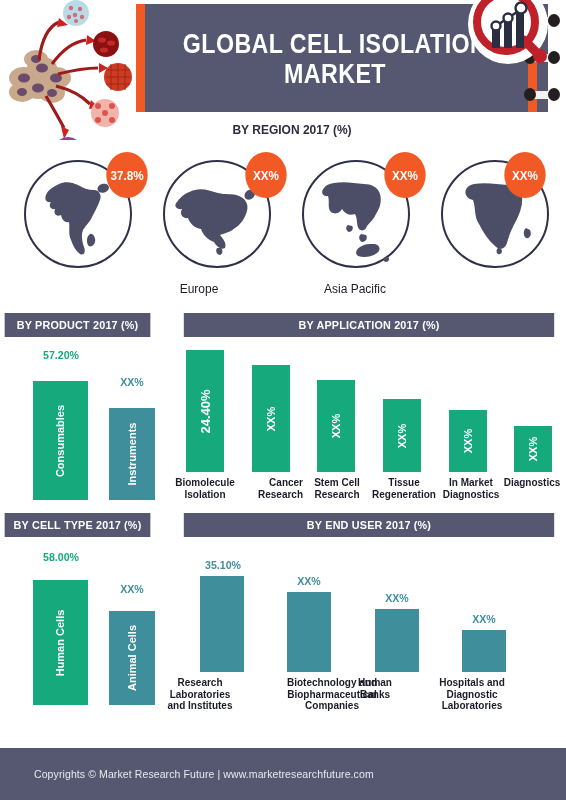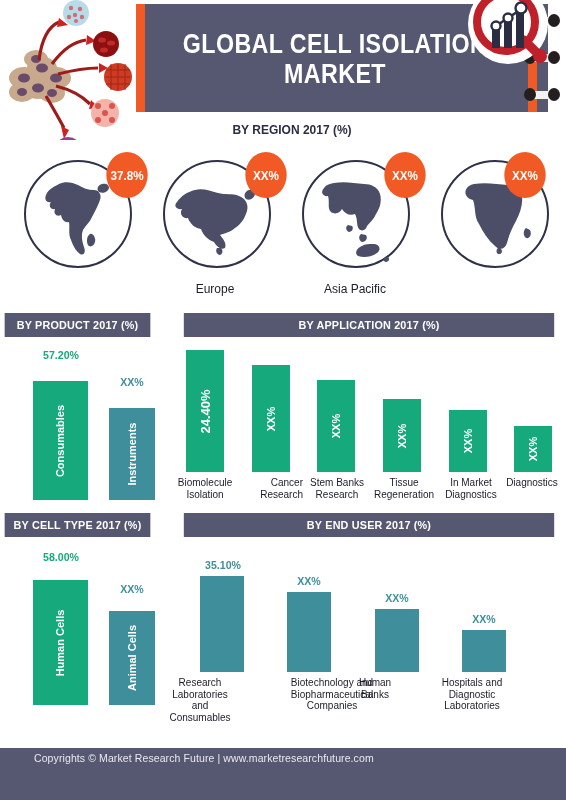--- a/index.html
+++ b/index.html
@@ -89,31 +89,31 @@
   }
   .bar-inner-label{
     color:#fff; font-weight:bold; font-size:11px; white-space:nowrap;
     transform: rotate(-90deg);
   }
   .val{
     position:absolute; text-align:center; font-weight:bold; font-size:11.5px;
     white-space:nowrap; transform: scaleX(0.92); transform-origin:center;
   }
   .cat{
-    position:absolute; text-align:center; font-size:10px; font-weight:normal;
+    position:absolute; text-align:center; font-size:10px; font-weight:bold;
     color:#1b1c2a; line-height:1.15;
   }
 
   
   .footer{
     position:absolute; left:0; bottom:0; width:566px; height:52px;
     background:#565872;
   }
   .footer-text{
-    position:absolute; left:34px; top:4px;
+    position:absolute; left:34px; top:20px;
     color:#e9e9ee; font-size:10.5px; letter-spacing:0.1px;
   }
   .logo{ position:absolute; right:16px; top:-18px; width:84px; height:84px; }
 </style>
 </head>
 <body>
 
 <div class="page">
 
   <div class="cells">
@@ -222,21 +222,21 @@
   <div class="badge" style="left:104px; top:152px;">37.8%</div>
 
   <div class="globe" style="left:163px; top:160px;">
     <svg width="104" height="104" viewBox="0 0 104 104">
       <path fill="#4c4e68" d="M12 40 C8 44 12 48 17 47 C14 52 18 57 23 56 C25 62 30 66 36 67 C38 73 43 78 49 80 C52 85 56 88 60 86 C62 81 58 77 55 73 C60 71 66 70 70 66 C76 62 80 56 82 49 C84 42 80 36 74 34 C67 31 60 33 53 31 C45 29 38 26 30 28 C22 30 16 34 12 40 Z"></path>
       <path fill="#4c4e68" d="M84 28 C80 29 78 34 81 37 C85 39 90 36 90 31 C90 27 87 27 84 28 Z"></path>
       <path fill="#4c4e68" d="M52 86 C50 89 52 93 55 93 C58 92 58 88 56 86 Z"></path>
     </svg>
   </div>
   <div class="badge" style="left:243px; top:152px;">XX%</div>
-  <div class="region-label" style="left:155px; top:282px; width:120px;">Europe</div>
+  <div class="region-label" style="left:139px; top:282px; width:120px;">Europe</div>
 
   <div class="globe" style="left:302px; top:160px;">
     <svg width="104" height="104" viewBox="0 0 104 104">
       <path fill="#4c4e68" d="M20 26 C16 30 19 35 24 34 C26 40 23 46 27 50 C31 53 36 51 38 47 C41 52 46 54 51 52 C54 57 52 63 55 67 C58 70 62 68 63 64 C66 60 70 57 72 52 C76 46 78 39 76 32 C74 25 67 22 60 22 C50 21 40 19 30 21 C25 22 22 23 20 26 Z"></path>
       <path fill="#4c4e68" d="M57 72 C54 74 55 79 58 80 C62 80 64 76 62 73 Z"></path>
       <path fill="#4c4e68" d="M44 63 C41 65 42 69 45 70 C48 70 50 66 48 64 Z"></path>
       <path fill="#4c4e68" d="M58 84 C53 86 50 91 54 94 C60 96 68 95 73 91 C78 87 75 82 69 82 C65 82 61 82 58 84 Z"></path>
       <path fill="#4c4e68" d="M82 95 C79 96 79 100 82 100 C85 100 86 96 84 95 Z"></path>
     </svg>
   </div>
@@ -281,21 +281,21 @@
     </div>
     <div class="bar" style="left:277px; width:38px; height:62px;  background:#16a97c;">
       <span class="bar-inner-label">XX%</span>
     </div>
     <div class="bar" style="left:342px; width:38px; height:46px;  background:#16a97c;">
       <span class="bar-inner-label">XX%</span>
     </div>
   </div>
   <div class="cat" style="left:172px; top:477px; width:66px;">Biomolecule Isolation</div>
   <div class="cat" style="left:241px; top:477px; width:62px;text-align:right;">Cancer Research</div>
-  <div class="cat" style="left:305px; top:477px; width:64px;">Stem Banks Research</div>
+  <div class="cat" style="left:305px; top:477px; width:64px;">Stem Cell Research</div>
   <div class="cat" style="left:369px; top:477px; width:70px;">Tissue Regeneration</div>
   <div class="cat" style="left:440px; top:477px; width:62px;">In Market Diagnostics</div>
   <div class="cat" style="left:500px; top:477px; width:64px;">Diagnostics</div>
 
   <div class="sec-title" style="left:0px; top:513px; width:155px; height:24px;">BY CELL TYPE 2017 (%)</div>
   <div class="chart" style="left:0px; top:545px; width:168px; height:160px;">
     <div class="bar" style="left:33px; width:55px; height:125px; background:#16a97c;">
       <span class="bar-inner-label">Human Cells</span>
     </div>
     <div class="val" style="left:22px; top:6px; width:78px; color:#16a97c;">58.00%</div>
@@ -312,21 +312,21 @@
 
     <div class="bar" style="left:115px; width:44px; height:80px; background:#3f8e9c;"></div>
     <div class="val" style="left:107px; top:30px; width:60px; color:#3f8e9c;">XX%</div>
 
     <div class="bar" style="left:203px; width:44px; height:63px; background:#3f8e9c;"></div>
     <div class="val" style="left:195px; top:47px; width:60px; color:#3f8e9c;">XX%</div>
 
     <div class="bar" style="left:290px; width:44px; height:42px; background:#3f8e9c;"></div>
     <div class="val" style="left:282px; top:68px; width:60px; color:#3f8e9c;">XX%</div>
   </div>
-  <div class="cat" style="left:165px; top:677px; width:70px;">Research Laboratories and Consumables</div>
+  <div class="cat" style="left:165px; top:677px; width:70px;">Research Laboratories and Institutes</div>
   <div class="cat" style="left:248px; top:677px; width:90px;margin-left:39px;">Biotechnology and Biopharmaceutical Companies</div>
   <div class="cat" style="left:345px; top:677px; width:60px;">Human Banks</div>
   <div class="cat" style="left:430px; top:677px; width:84px;">Hospitals and Diagnostic Laboratories</div>
 
   <div class="footer">
     <div class="footer-text">Copyrights © Market Research Future | www.marketresearchfuture.com</div>
   </div>
   <div class="logo">
     <svg width="84" height="84" viewBox="0 0 84 84">
       <circle cx="42" cy="42" r="40" fill="#ffffff"></circle>

